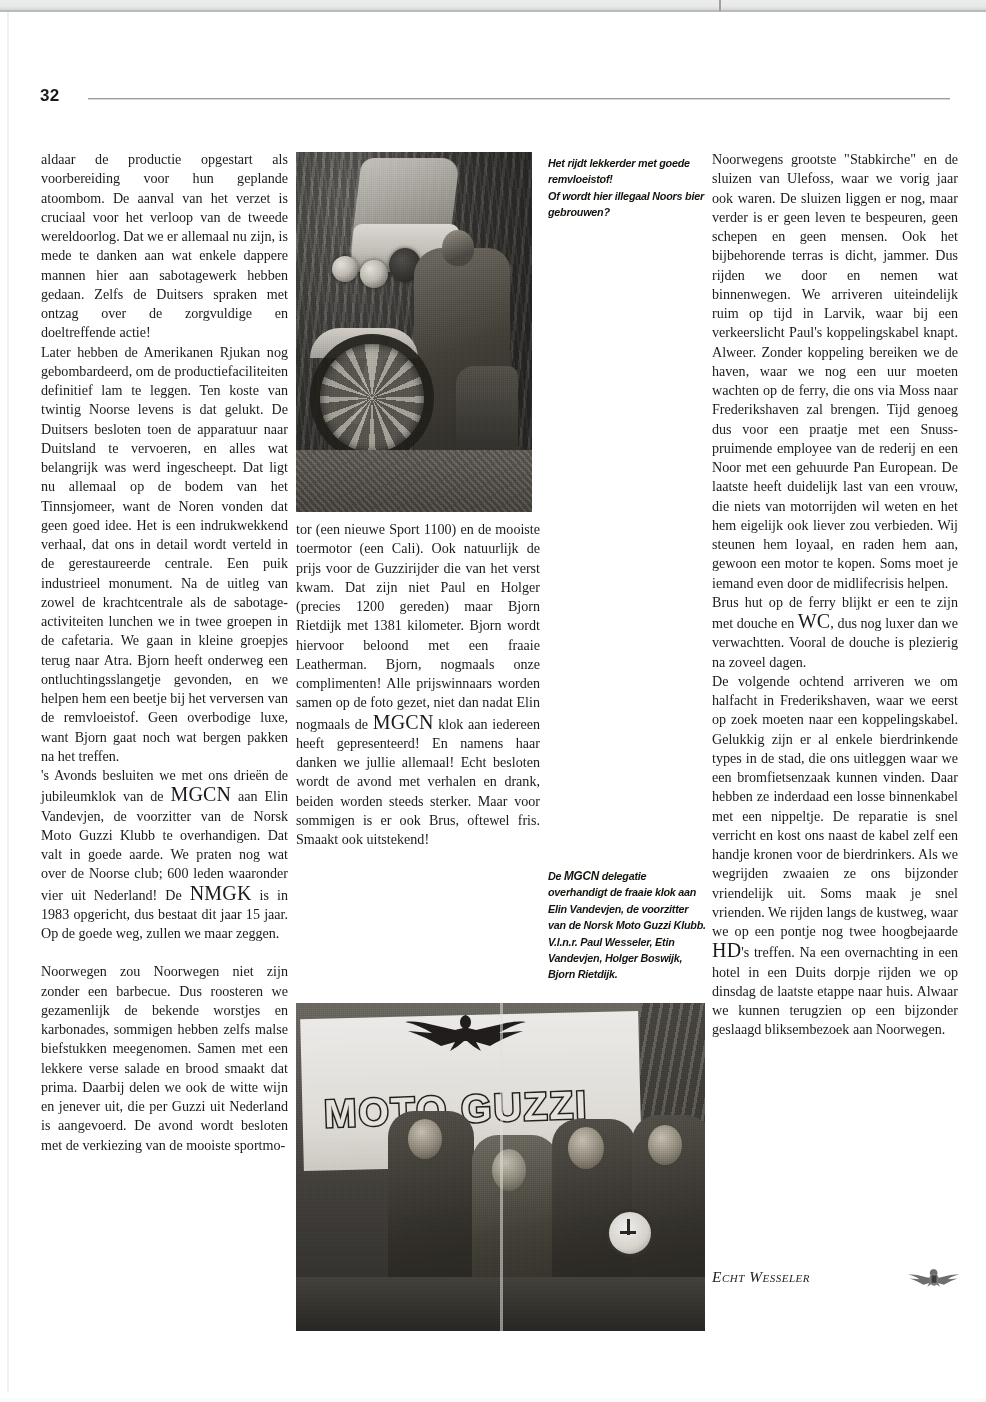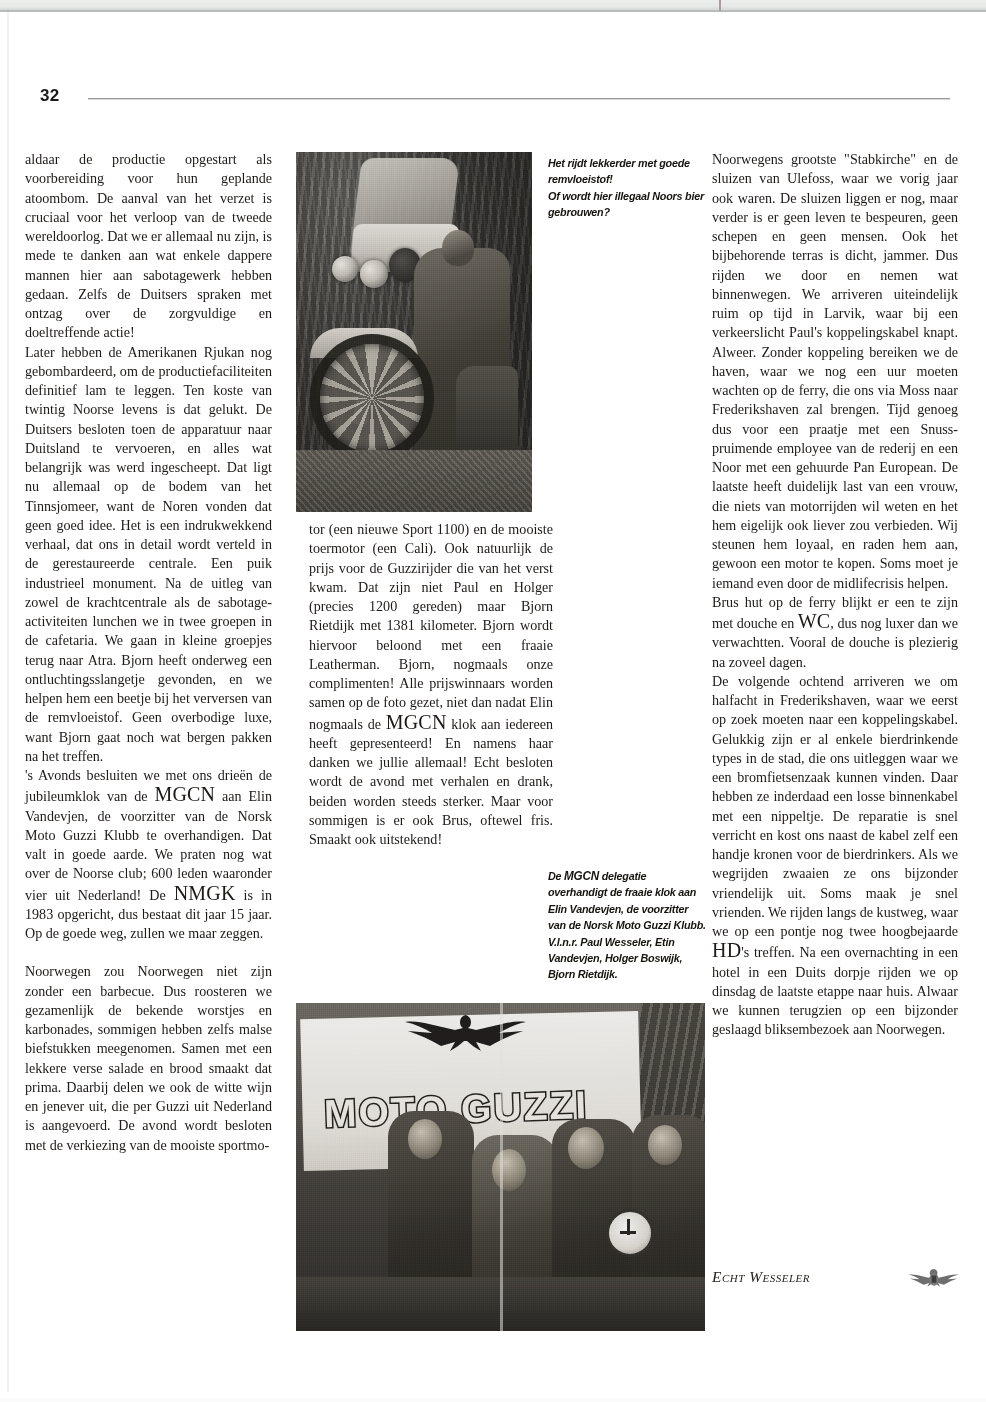--- a/index.html
+++ b/index.html
@@ -87,22 +87,22 @@
     position: absolute;
     top: 150px;
     width: 247px;
     font-size: 14.1px;
     line-height: 19.25px;
     text-align: justify;
     color: #1d1a18;
     -webkit-hyphens: none;
     hyphens: none;
   }
-  #col-1 { left: 25px;  }
-  #col-2 { left: 309px; top: 520px; width: 244px; }
+  #col-1 { left: 41px;  }
+  #col-2 { left: 296px; top: 520px; width: 244px; }
   #col-3 { left: 712px; width: 246px; }
 
   .column p { margin: 0; text-align: justify; }
   .column p.gap { margin-top: 19px; }
 
   .sc {
     font-variant: small-caps;
     font-size: 20px;
     letter-spacing: .2px;
   }

